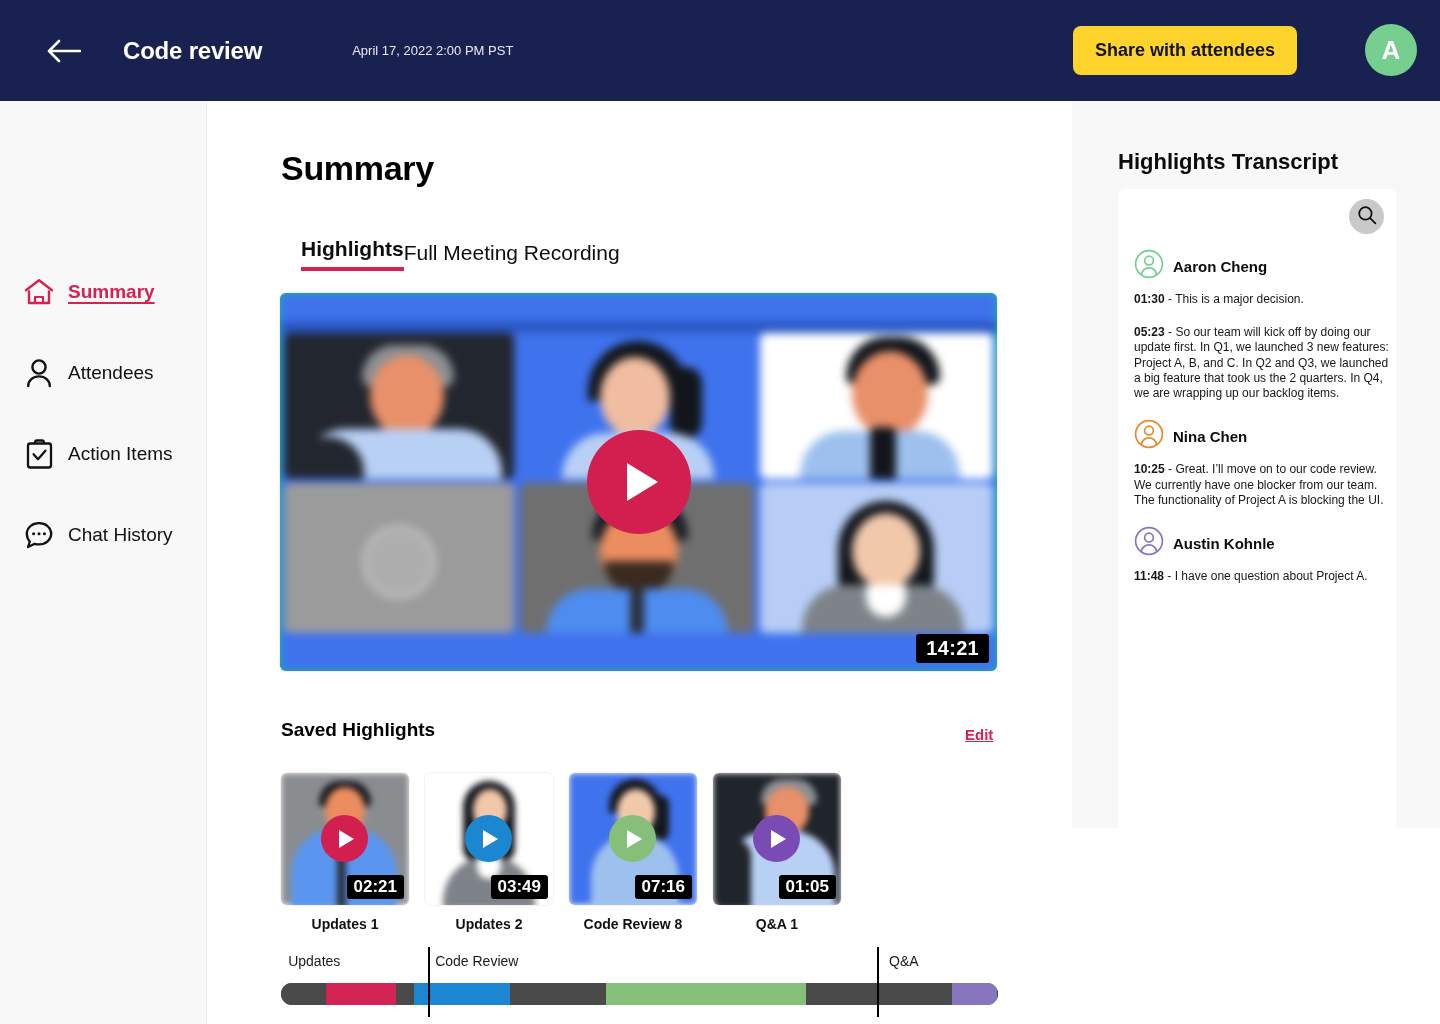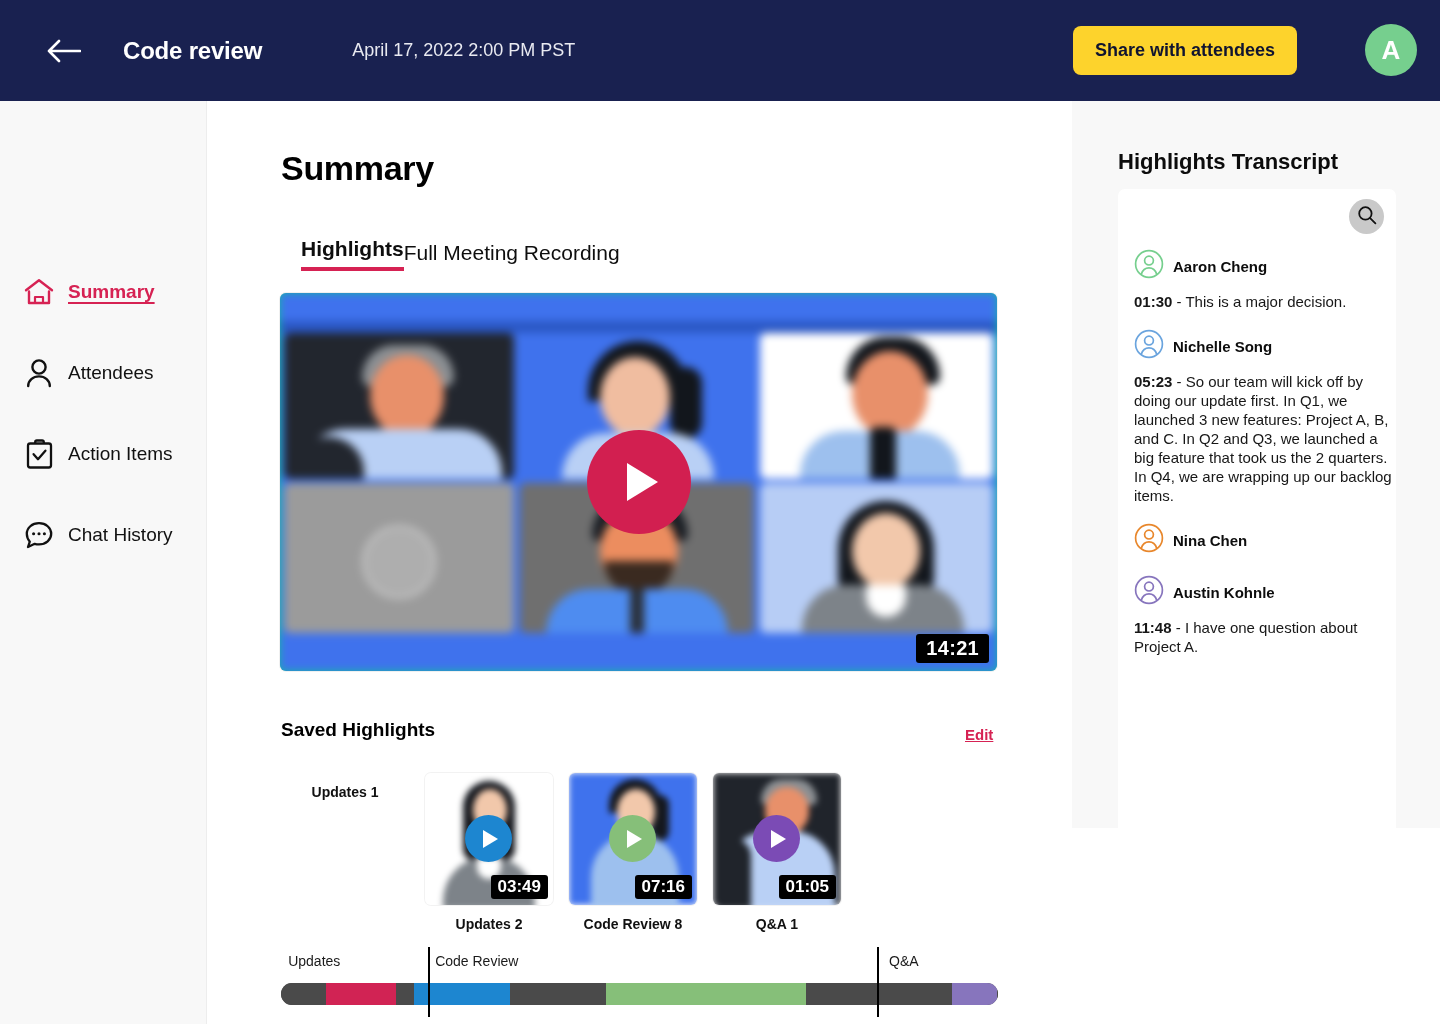--- a/index.html
+++ b/index.html
@@ -23,21 +23,21 @@
     cursor: pointer;
   }
   .back-btn svg { display: block; }
   .meeting-title {
     margin-left: 35px;
     color: #ffffff; font-size: 24px; font-weight: bold;
     letter-spacing: -0.2px;
   }
   .meeting-date {
     margin-left: 90px;
-    color: #e9eaf1; font-size: 18px; font-weight: 400;
+    color: #e9eaf1; font-size: 13px; font-weight: 400;
   }
   .share-btn {
     position: absolute; right: 143px; top: 26px;
     height: 49px; padding: 0 22px;
     background: #fdd32c; color: #101430;
     border: none; border-radius: 8px;
     font-family: "Liberation Sans", sans-serif;
     font-size: 18px; font-weight: bold;
     cursor: pointer;
     display: flex; align-items: center;
@@ -227,21 +227,21 @@
     width: 35px; height: 35px; border-radius: 50%;
     background: #c9c9c9;
     display: flex; align-items: center; justify-content: center;
     cursor: pointer;
   }
   .entries { position: absolute; left: 16px; top: 60px; width: 260px; }
   .entry { margin-bottom: 18px; }
   .entry-head { display: flex; align-items: center; gap: 9px; margin-bottom: 9px; }
   .entry-name { font-size: 15px; font-weight: bold; color: #0d0d0d; }
   .entry-text {
-    font-size: 15px; color: #171717; line-height: 1.27;
+    font-size: 12px; color: #171717; line-height: 1.27;
   }
   .entry-time { font-weight: bold; }
 </style>
 </head>
 <body>
 
 <div class="topbar">
   <div class="back-btn">
     <span>
       <svg width="34" height="24" viewBox="0 0 34 24" fill="none">
@@ -361,20 +361,32 @@
     </div>
     <div class="duration-badge">14:21</div>
   </div>
 
   <div class="sh-title">Saved Highlights</div>
   <div class="sh-edit">Edit</div>
 
   <div class="thumbs">
 
     <div class="thumb-wrap">
+      <div class="thumb">
+        <div class="thumb-bg" style="background:#8a8d90;">
+          <div class="p-hair" style="left:38px;top:8px;width:52px;height:26px;background:#15181e;border-radius:26px 26px 6px 6px;"></div>
+          <div class="p-head" style="left:44px;top:14px;width:40px;height:46px;background:#ec8d5f;"></div>
+          <div class="p-body" style="left:10px;top:56px;width:106px;height:80px;background:#5a96ef;"></div>
+          <div class="p-hair" style="left:56px;top:56px;width:9px;height:80px;background:#2a2f38;"></div>
+        </div>
+        <div class="thumb-play" style="background:#d21f50;">
+          <div class="thumb-tri"></div>
+        </div>
+        <div class="thumb-badge">02:21</div>
+      </div>
       <div class="thumb-label">Updates 1</div>
     </div>
 
     <div class="thumb-wrap">
       <div class="thumb">
         <div class="thumb-bg" style="background:#ffffff;">
           <div class="p-hair" style="left:38px;top:8px;width:52px;height:80px;background:#15181e;border-radius:26px 26px 12px 12px;"></div>
           <div class="p-head" style="left:48px;top:16px;width:34px;height:42px;background:#f2c8ab;"></div>
           <div class="p-body" style="left:18px;top:84px;width:92px;height:52px;background:#7d8389;"></div>
           <div class="p-hair" style="left:52px;top:84px;width:24px;height:22px;background:#ffffff;border-radius:0 0 12px 12px;"></div>
@@ -468,44 +480,35 @@
               <circle cx="15" cy="11.6" r="4.4" stroke="#76cf8e" stroke-width="1.7"></circle>
               <path d="M7.3 25.2c1.2-4 4.1-6.3 7.7-6.3s6.5 2.3 7.7 6.3" stroke="#76cf8e" stroke-width="1.7" stroke-linecap="round"></path>
             </svg>
           </span>
           <span class="entry-name">Aaron Cheng</span>
         </div>
         <div class="entry-text"><span class="entry-time">01:30</span> - <span>This is a major decision.</span></div>
       </div>
 
       <div class="entry">
-        <div class="entry-head">
-          <span>
-            <svg width="30" height="30" viewBox="0 0 30 30" fill="none">
-              <circle cx="15" cy="15" r="13.4" stroke="#6aa4de" stroke-width="1.7"></circle>
-              <circle cx="15" cy="11.6" r="4.4" stroke="#6aa4de" stroke-width="1.7"></circle>
-              <path d="M7.3 25.2c1.2-4 4.1-6.3 7.7-6.3s6.5 2.3 7.7 6.3" stroke="#6aa4de" stroke-width="1.7" stroke-linecap="round"></path>
-            </svg>
-          </span>
-          <span class="entry-name">Nichelle Song</span>
-        </div>
         <div class="entry-text"><span class="entry-time">05:23</span> - <span>So our team will kick off by doing our update first. In Q1, we launched 3 new features: Project A, B, and C. In Q2 and Q3, we launched a big feature that took us the 2 quarters. In Q4, we are wrapping up our backlog items.</span></div>
       </div>
 
       <div class="entry">
         <div class="entry-head">
           <span>
             <svg width="30" height="30" viewBox="0 0 30 30" fill="none">
               <circle cx="15" cy="15" r="13.4" stroke="#e8872c" stroke-width="1.7"></circle>
               <circle cx="15" cy="11.6" r="4.4" stroke="#e8872c" stroke-width="1.7"></circle>
               <path d="M7.3 25.2c1.2-4 4.1-6.3 7.7-6.3s6.5 2.3 7.7 6.3" stroke="#e8872c" stroke-width="1.7" stroke-linecap="round"></path>
             </svg>
           </span>
           <span class="entry-name">Nina Chen</span>
         </div>
+        <div class="entry-text"><span class="entry-time">10:25</span> - <span>Great. I’ll move on to our code review. We currently have one blocker from our team. The functionality of Project A is blocking the UI.</span></div>
       </div>
 
       <div class="entry">
         <div class="entry-head">
           <span>
             <svg width="30" height="30" viewBox="0 0 30 30" fill="none">
               <circle cx="15" cy="15" r="13.4" stroke="#8775bd" stroke-width="1.7"></circle>
               <circle cx="15" cy="11.6" r="4.4" stroke="#8775bd" stroke-width="1.7"></circle>
               <path d="M7.3 25.2c1.2-4 4.1-6.3 7.7-6.3s6.5 2.3 7.7 6.3" stroke="#8775bd" stroke-width="1.7" stroke-linecap="round"></path>
             </svg>

